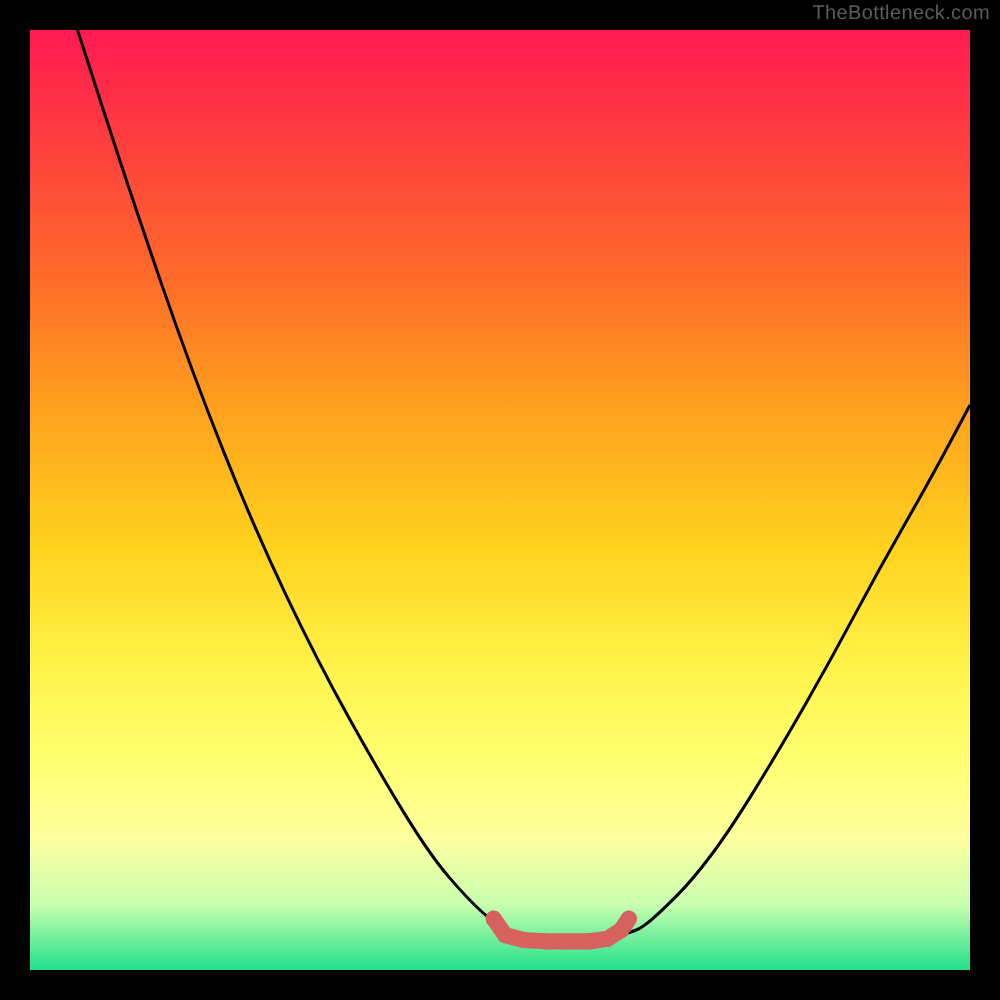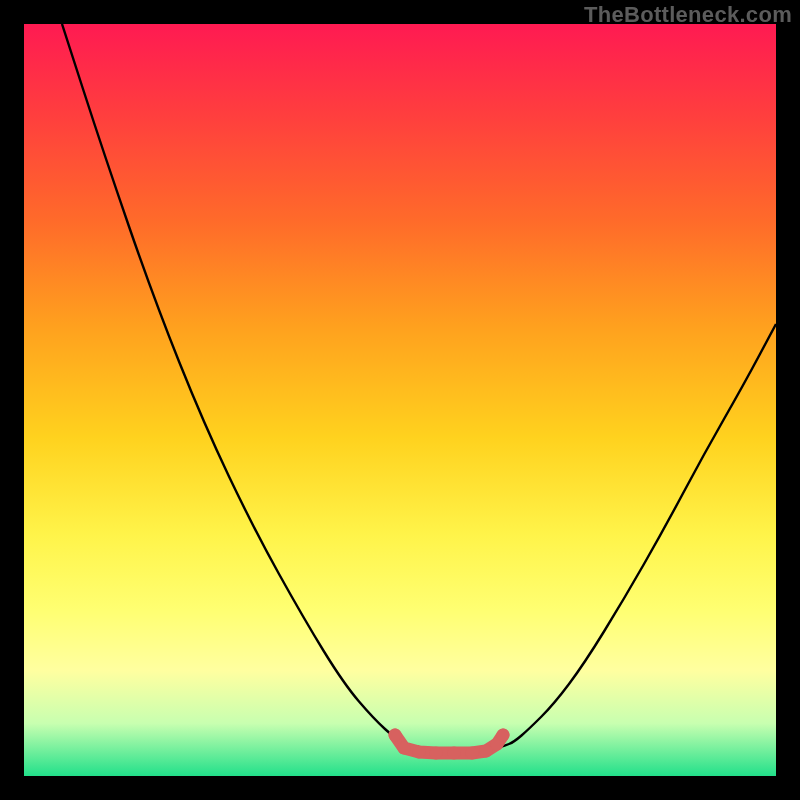--- a/index.html
+++ b/index.html
@@ -27,22 +27,22 @@
       #ffff72 78%,
       #ffffa0 86%,
       #c8ffb0 93%,
       #22e08a 100%);
   }
   .watermark {
     position: absolute;
     top: 2px;
     right: 8px;
     color: #5c5c5c;
-    font-size: 22px;
-    font-weight: 700;
+    font-size: 16px;
+    font-weight: 400;
     letter-spacing: 0.3px;
     user-select: none;
   }
   svg {
     position: absolute;
     left: 0;
     top: 0;
   }
 </style>
 </head>

